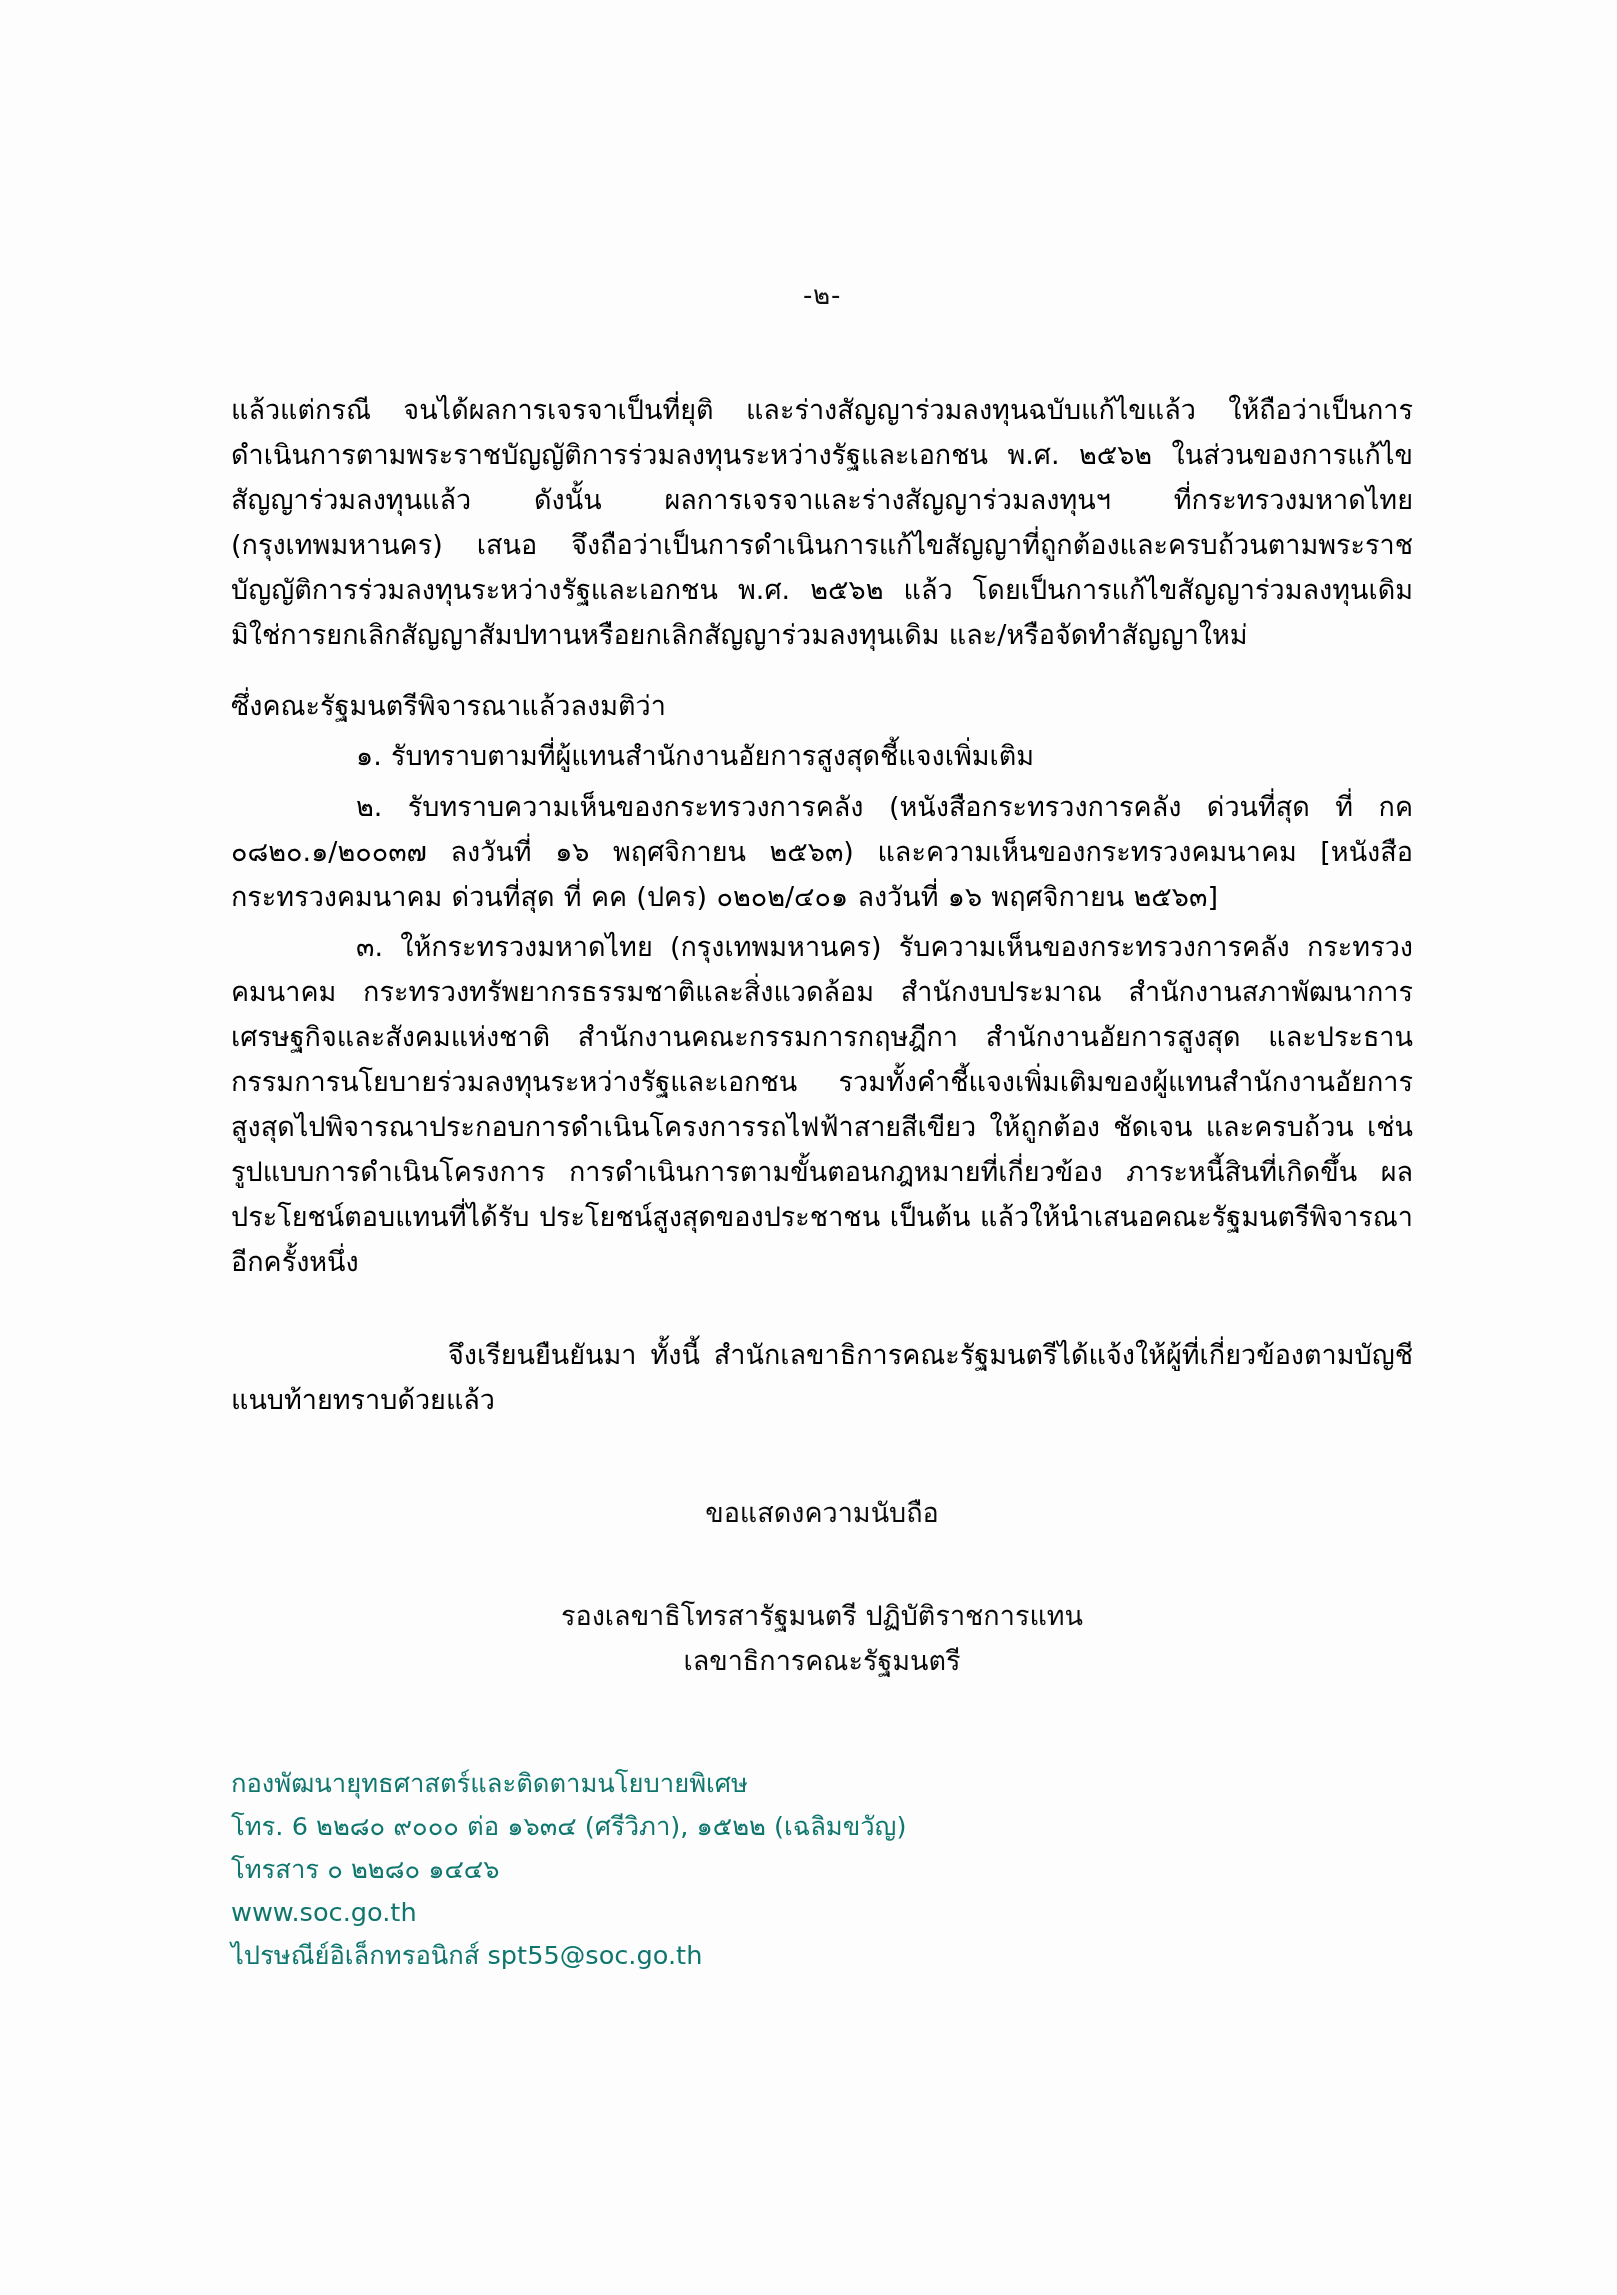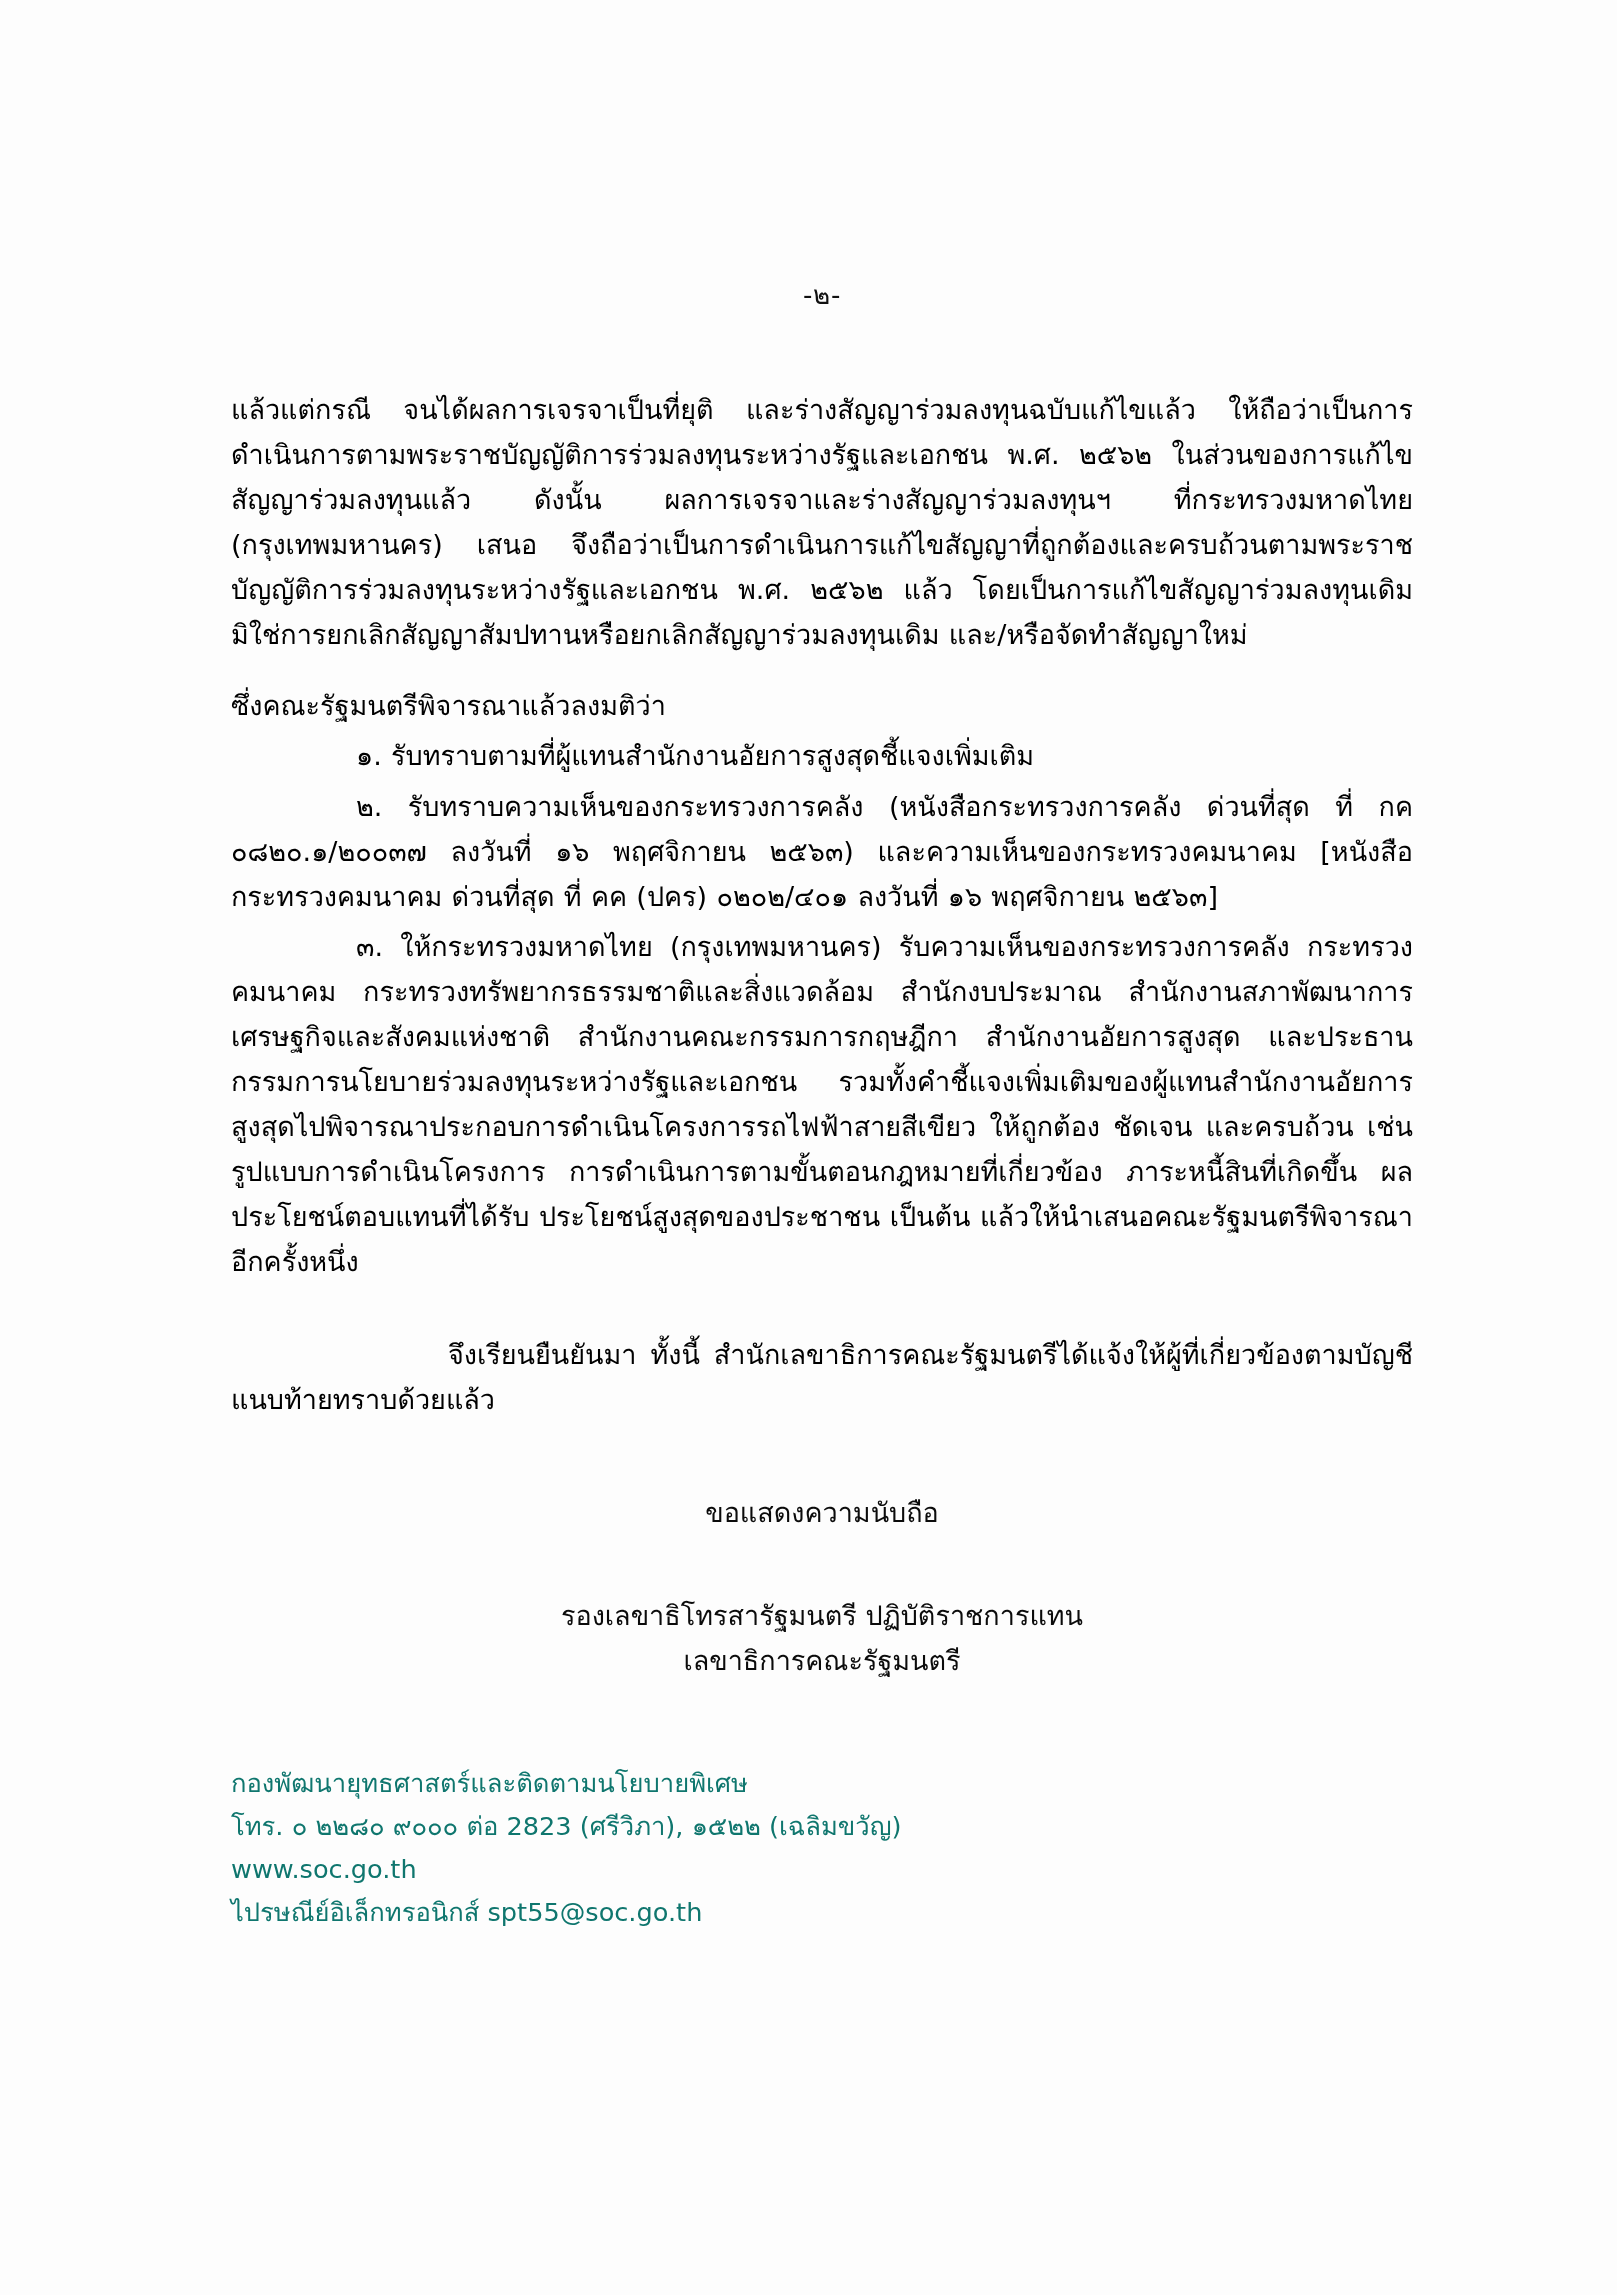--- a/index.html
+++ b/index.html
@@ -110,21 +110,22 @@
       <p class="para indent-closing">จึงเรียนยืนยันมา ทั้งนี้ สำนักเลขาธิการคณะรัฐมนตรีได้แจ้งให้ผู้ที่เกี่ยวข้องตามบัญชีแนบท้ายทราบด้วยแล้ว</p>
 
       <div class="sig-wrap">
         <p class="centered sig-regards">ขอแสดงความนับถือ</p>
         <p class="centered sig-title">รองเลขาธิโทรสารัฐมนตรี ปฏิบัติราชการแทน</p>
         <p class="centered sig-title">เลขาธิการคณะรัฐมนตรี</p>
       </div>
 
       <div class="footer">
         <div>กองพัฒนายุทธศาสตร์และติดตามนโยบายพิเศษ</div>
-        <div>โทร.  ๐ ๒๒๘๐ ๙๐๐๐ ต่อ 2823 (ศรีวิภา), ๑๕๒๒ (เฉลิมขวัญ)</div>
+        <div>โทร.  6 ๒๒๘๐ ๙๐๐๐ ต่อ ๑๖๓๔ (ศรีวิภา), ๑๕๒๒ (เฉลิมขวัญ)</div>
+        <div>โทรสาร  ๐ ๒๒๘๐ ๑๔๔๖</div>
         <div class="latin">www.soc.go.th</div>
         <div><span>ไปรษณีย์อิเล็กทรอนิกส์</span><span> </span><span class="latin">spt55@soc.go.th</span></div>
       </div>
 
     </div>
   </div>
 </div>
 
 
 </body></html>

